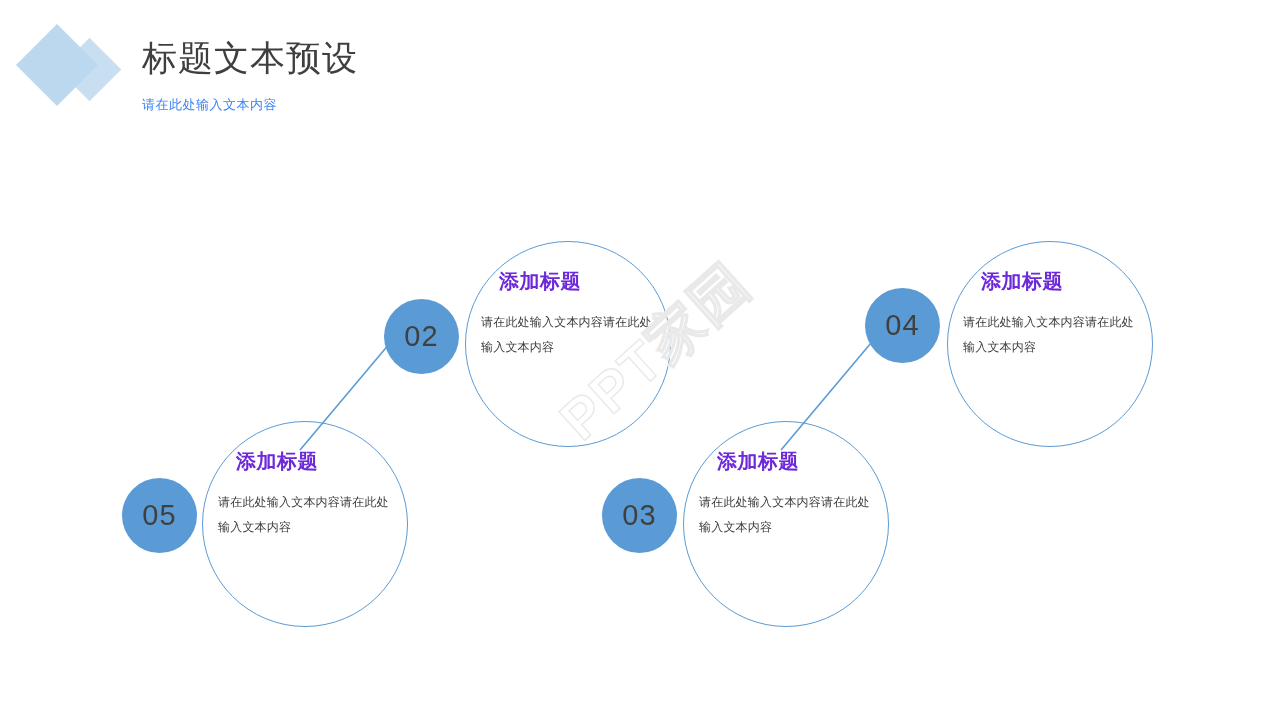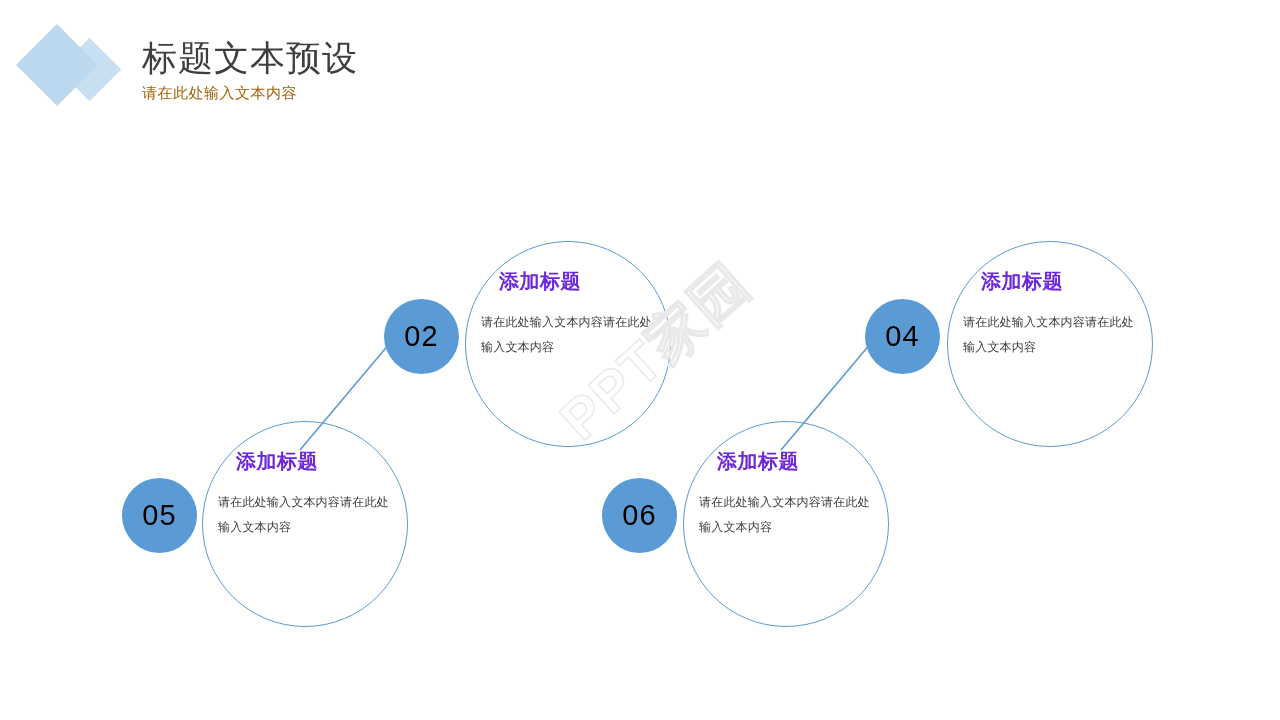--- a/index.html
+++ b/index.html
@@ -55,24 +55,24 @@
   }
   #page-title {
     font-size: 35px;
     line-height: 44px;
     color: #3f3f3f;
     letter-spacing: 1px;
     font-weight: 400;
     white-space: nowrap;
   }
   #page-subtitle {
-    margin-top: 4px;
-    font-size: 15px;
+    margin-top: 16px;
+    font-size: 13px;
     line-height: 18px;
-    color: #a16207;
+    color: #3b82f6;
     letter-spacing: 0.5px;
     white-space: nowrap;
   }
 
   
   #diagram {
     position: absolute;
     left: 0;
     top: 0;
     width: 1280px;
@@ -105,21 +105,21 @@
     position: absolute;
     width: 75px;
     height: 75px;
     border-radius: 50%;
     background: #5b9bd5;
     display: flex;
     align-items: center;
     justify-content: center;
   }
   .node-badge-label {
-    color: #000000;
+    color: #404040;
     font-size: 29px;
     line-height: 29px;
     font-weight: 400;
     letter-spacing: 1px;
   }
   .node-content {
     position: absolute;
     width: 172px;
     text-align: left;
   }
@@ -201,31 +201,31 @@
       </div>
       <div class="node-content" style="left:481px;top:268px;">
         <div class="node-title">添加标题</div>
         <div class="node-body">请在此处输入文本内容请在此处输入文本内容</div>
       </div>
     </div>
 
     <div class="node-group" style="left:0;top:0;">
       <div class="node-ring" style="left:683px;top:421px;"></div>
       <div class="node-badge" style="left:602px;top:478px;">
-        <span class="node-badge-label">06</span>
+        <span class="node-badge-label">03</span>
       </div>
       <div class="node-content" style="left:699px;top:448px;">
         <div class="node-title">添加标题</div>
         <div class="node-body">请在此处输入文本内容请在此处输入文本内容</div>
       </div>
     </div>
 
     <div class="node-group" style="left:0;top:0;">
       <div class="node-ring" style="left:947px;top:241px;"></div>
-      <div class="node-badge" style="left:865px;top:299px;">
+      <div class="node-badge" style="left:865px;top:288px;">
         <span class="node-badge-label">04</span>
       </div>
       <div class="node-content" style="left:963px;top:268px;">
         <div class="node-title">添加标题</div>
         <div class="node-body">请在此处输入文本内容请在此处输入文本内容</div>
       </div>
     </div>
 
   </div>
 

